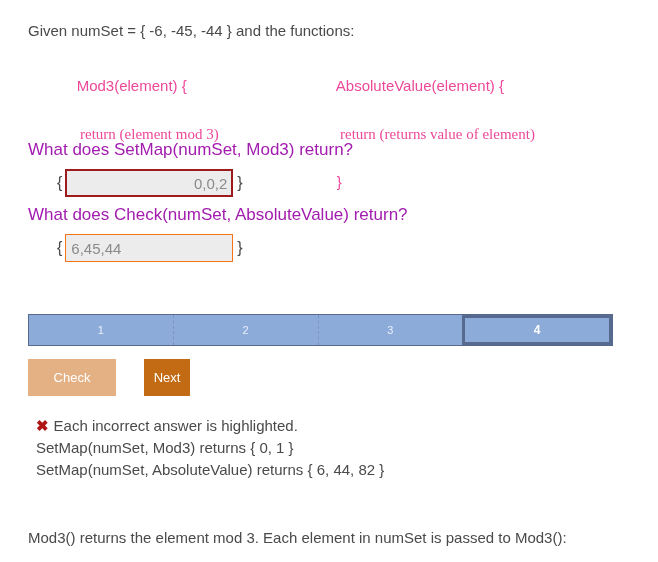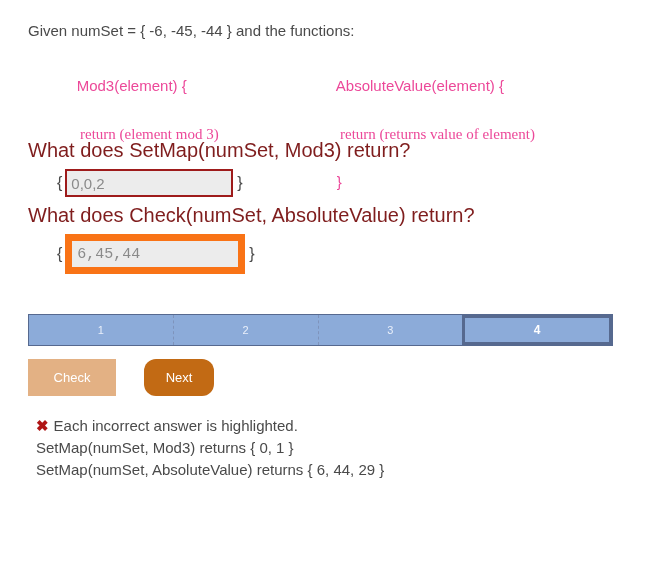--- a/index.html
+++ b/index.html
@@ -41,23 +41,23 @@
     white-space: pre;
   }
   .func-left  { left: 60px;  top: 50px; }
   .func-right { left: 320px; top: 50px; }
   .func-indent { padding-left: 20px; display: block; font-family: Liberation Serif, serif; }
 
   
   .question {
     position: absolute;
     left: 28px;
-    font-size: 20px;
+    font-size: 17px;
     line-height: 20px;
-    color: #7f1d1d;
+    color: #a21caf;
     white-space: nowrap;
   }
   .q1 { top: 140px; }
   .q2 { top: 205px; }
 
   .answer-row {
     position: absolute;
     left: 57px;
     display: flex;
     align-items: center;
@@ -81,25 +81,25 @@
     box-sizing: content-box;
     padding: 2px 4px;
     font-family: "Liberation Sans", sans-serif;
     font-size: 15px;
     color: #8a8a8a;
     background: #ececec;
     outline: none;
   }
   .answer-input.incorrect {
     border: 2px solid #9e1b1b;
+    text-align: right;
   }
   .answer-input.neutral {
-    border: 7px solid #f97316;
+    border: 1px solid #f97316;
     padding: 3px 5px;
-    font-family: Liberation Mono, monospace;
   }
 
   
   .progress-bar {
     position: absolute;
     left: 28px;
     top: 314px;
     width: 585px;
     height: 32px;
     display: flex;
@@ -141,23 +141,22 @@
     cursor: pointer;
     padding: 0;
   }
   .btn-check {
     left: 28px;
     width: 88px;
     background: #e3b184;
   }
   .btn-next {
     left: 144px;
-    width: 70px;
+    width: 46px;
     background: #c26a14;
-    border-radius: 12px;
   }
 
   
   .feedback {
     position: absolute;
     left: 28px;
     top: 415px;
     font-size: 15px;
     line-height: 22px;
     color: #4a4a4a;
@@ -230,17 +229,18 @@
   </div>
 
   <button class="btn btn-check">Check</button>
   <button class="btn btn-next">Next</button>
 
   <div class="feedback">
     <div class="fb-line">
       <span class="x-mark">✖</span><span>Each incorrect answer is highlighted.</span>
     </div>
     <div class="fb-line">SetMap(numSet, Mod3) returns { 0, 1 }</div>
-    <div class="fb-line">SetMap(numSet, AbsoluteValue) returns { 6, 44, 29 }</div>
-  </div>
-
+    <div class="fb-line">SetMap(numSet, AbsoluteValue) returns { 6, 44, 82 }</div>
+  </div>
+
+  <div class="explanation">Mod3() returns the element mod 3. Each element in numSet is passed to Mod3():</div>
 
 </div>
 
 </body></html>

